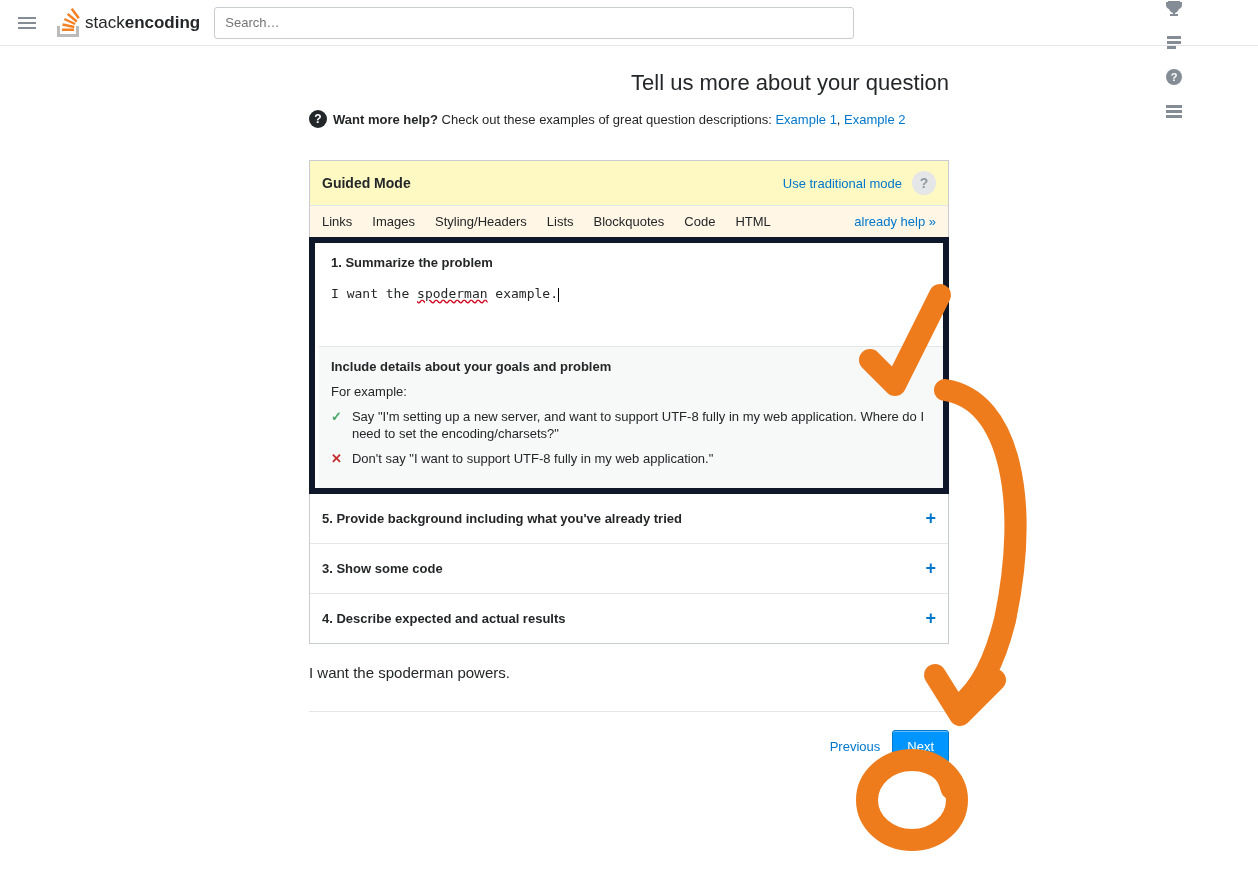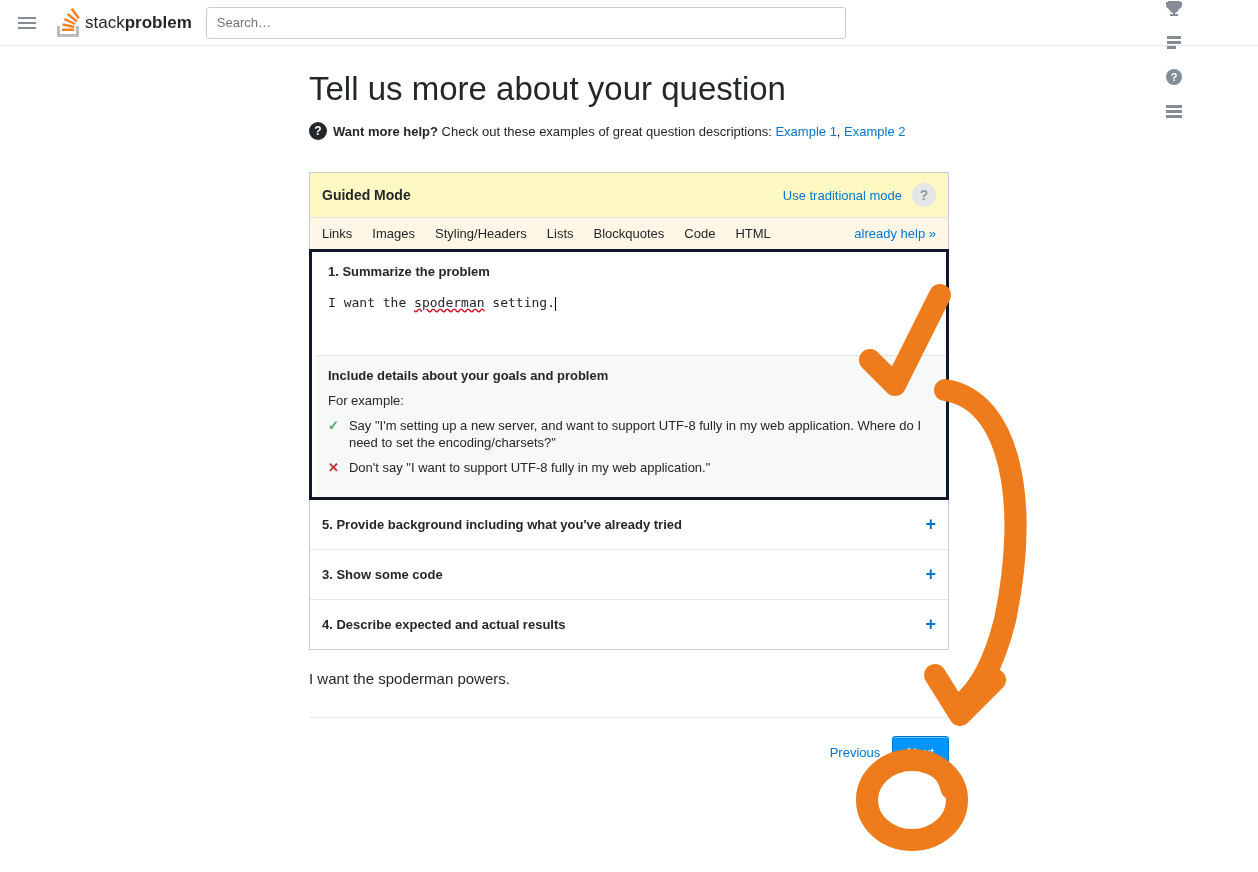--- a/index.html
+++ b/index.html
@@ -16,36 +16,36 @@
 .user-info { display: flex; align-items: center; gap: 6px; }
 .avatar { width: 24px; height: 24px; background: linear-gradient(135deg,#8a5a3a,#5d3a20); border-radius: 2px; }
 .rep { font-weight: bold; font-size: 12px; }
 .badges { display: flex; align-items: center; gap: 6px; font-size: 11px; color: #6a737c; }
 .badge-dot { width: 6px; height: 6px; border-radius: 50%; display: inline-block; }
 .gold { background: #ffcc01; }
 .silver { background: #b4b8bc; }
 .bronze { background: #d1a684; }
 .topbar-icon { color: #848d95; cursor: pointer; width: 20px; height: 18px; display: flex; align-items: center; justify-content: center; }
 .content { max-width: 640px; margin: 0 auto; padding: 24px 0; }
-h1 { font-size: 33px; font-weight: normal; margin-bottom: 14px; }
+h1 { font-size: 22px; font-weight: normal; margin-bottom: 14px; text-align: right; }
 .subtitle { font-size: 15px; color: #242729; margin-bottom: 32px; line-height: 1.4; }
 .help-line { font-size: 13px; margin-bottom: 32px; display: flex; align-items: center; gap: 6px; }
 .help-circle { width: 18px; height: 18px; border-radius: 50%; background: #242729; color: #fff; display: inline-flex; align-items: center; justify-content: center; font-weight: bold; font-size: 12px; flex-shrink: 0; }
 .help-line a { color: #0077cc; text-decoration: none; }
 .editor-box { border: 1px solid #c8ccd0; }
 .mode-bar { display: flex; align-items: center; justify-content: space-between; padding: 10px 12px; background: #fef9c3; border-bottom: 1px solid #e4e6e8; }
 .mode-bar .title { font-weight: bold; font-size: 14px; }
 .mode-bar a { color: #0077cc; font-size: 13px; text-decoration: none; padding-left: 8px; }
 .mode-right { display: flex; align-items: center; gap: 10px; }
 .q-icon { width: 24px; height: 24px; border-radius: 50%; background: #e4e6e8; display: flex; align-items: center; justify-content: center; color: #9199a1; font-weight: bold; font-size: 14px; }
 .toolbar { display: flex; align-items: center; padding: 8px 12px; gap: 20px; background: #fff6e5; border-bottom: 1px solid #e4e6e8; font-size: 13px; }
 .toolbar a { color: #0077cc; text-decoration: none; margin-left: auto; }
 .step { padding: 12px; border-top: 1px solid #e4e6e8; }
 .step:first-of-type { border-top: none; }
-.step-active { border: 3px solid #0f172a; margin: -1px; position: relative; padding-left: 16px; }
+.step-active { border: 6px solid #0f172a; margin: -1px; position: relative; padding-left: 16px; }
 .step-title { font-weight: bold; font-size: 13px; margin-bottom: 10px; }
 .text-input-area { font-family: Consolas, Menlo, monospace; font-size: 13px; padding: 6px 0; min-height: 40px; }
 .text-input-area .misspell { text-decoration: underline wavy #d0021b; }
 .cursor { display: inline-block; width: 1px; height: 14px; background: #000; vertical-align: middle; }
 .hints { background: #f7f8f8; border-top: 1px solid #e4e6e8; margin: 26px -12px -12px; padding: 12px; }
 .hints-title { font-weight: bold; font-size: 13px; margin-bottom: 10px; }
 .hints-sub { font-size: 13px; margin-bottom: 10px; }
 .hint-row { display: flex; gap: 10px; font-size: 13px; margin-bottom: 8px; line-height: 1.3; }
 .check { color: #48a868; font-weight: bold; flex-shrink: 0; }
 .cross { color: #c02d2e; font-weight: bold; flex-shrink: 0; }
@@ -64,21 +64,21 @@
   <div class="hamburger">
       <span></span>
       <span></span>
       <span></span>
     </div>
   <div class="logo">
     <svg width="25" height="30" viewBox="0 0 25 30">
       <path d="M20 26v-8h3v11H1V18h3v8h16z" fill="#BCBBBB"></path>
       <path d="M6 23h12v-2.5H6V23zm.3-5.3l11.7 2.5.5-2.4-11.7-2.5-.5 2.4zm1.5-5.6l10.8 5 1-2.2-10.8-5-1 2.2zm3-5.3l9.2 7.7 1.6-1.9-9.2-7.7-1.6 1.9zM16.7 0l-2 1.5 7.1 9.6 2-1.5L16.7 0z" fill="#F48024"></path>
     </svg>
-    <span class="logo-text">stack<b>problem</b></span>
+    <span class="logo-text">stack<b>encoding</b></span>
   </div>
   <div class="search-box">
     <input type="text" placeholder="Search…" style="">
   </div>
   <div class="topbar-right">
     <div class="user-info">
       <div class="avatar"></div>
       <span class="rep">5,214</span>
       <span class="badges">
         <span class="badge-dot gold"></span>
@@ -142,21 +142,21 @@
       <span>Styling/Headers</span>
       <span>Lists</span>
       <span>Blockquotes</span>
       <span>Code</span>
       <span>HTML</span>
       <a href="#">already help »</a>
     </div>
 
     <div class="step step-active">
       <div class="step-title">1. Summarize the problem</div>
-      <div class="text-input-area"><span>I want the </span><span class="misspell">spoderman</span><span> setting.</span><span class="cursor"></span></div>
+      <div class="text-input-area"><span>I want the </span><span class="misspell">spoderman</span><span> example.</span><span class="cursor"></span></div>
       <div class="hints">
         <div class="hints-title">Include details about your goals and problem</div>
         <div class="hints-sub">For example:</div>
         <div class="hint-row">
             <span class="check">✓</span>
             <span>Say "I'm setting up a new server, and want to support UTF-8 fully in my web application. Where do I need to set the encoding/charsets?"</span>
           </div>
         <div class="hint-row">
             <span class="cross">✕</span>
             <span>Don't say "I want to support UTF-8 fully in my web application."</span>

